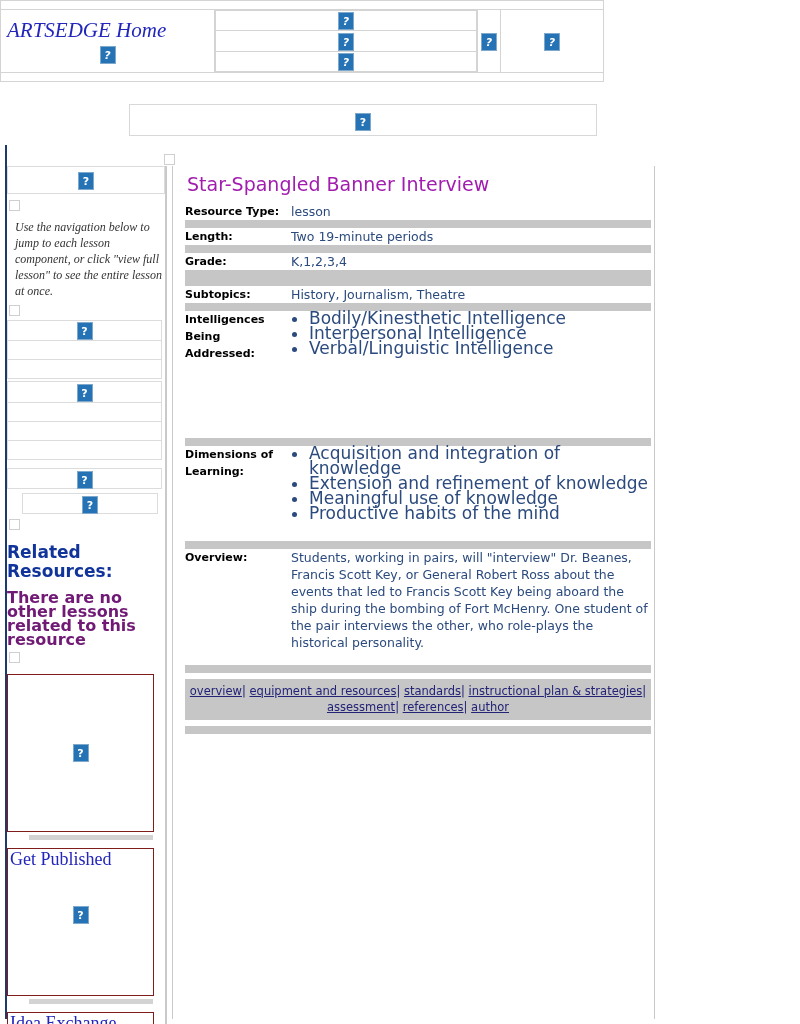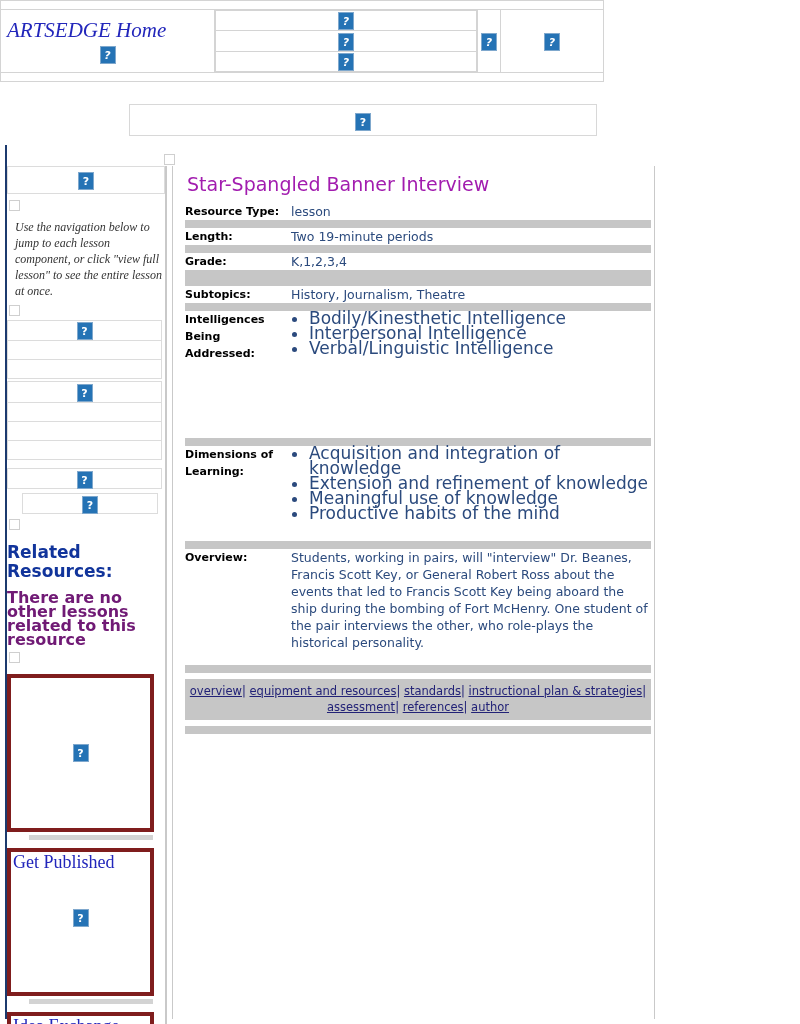--- a/index.html
+++ b/index.html
@@ -200,21 +200,21 @@
   }
   .sb-subtext {
     font-family: "DejaVu Sans", "Liberation Sans", sans-serif;
     font-weight: bold;
     color: #701a75;
     font-size: 16px;
     line-height: 14px;
     padding-top: 10px;
   }
   .sb-panel {
-    border: 4px solid #7f1d1d;
+    border: 1px solid #7f1d1d;
     box-sizing: border-box;
     width: 147px;
     margin-top: 8px;
     display: flex;
     align-items: center;
     justify-content: center;
   }
   .sb-panel.p1 { height: 158px; }
   .sb-panel.promo {
     display: block;

